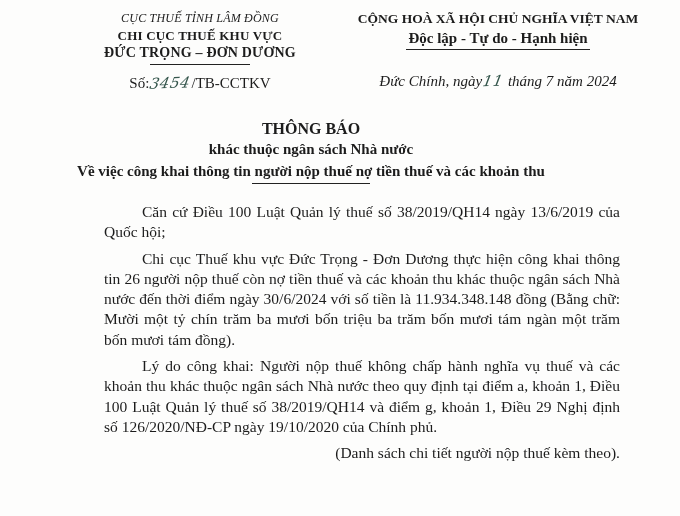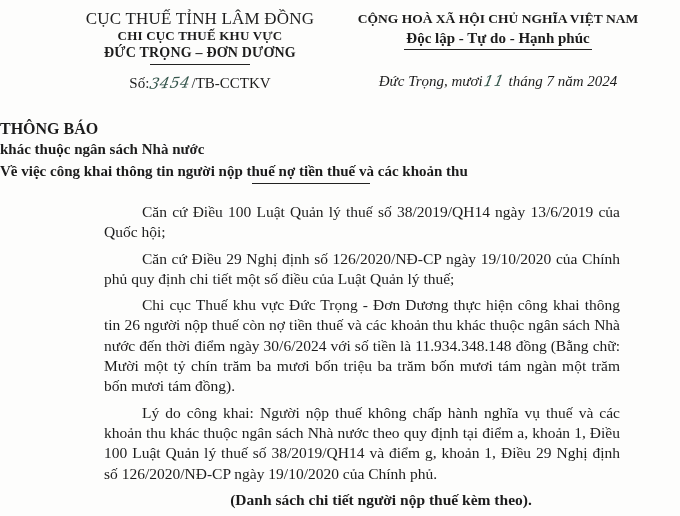--- a/index.html
+++ b/index.html
@@ -12,21 +12,21 @@
     position: relative;
     -webkit-font-smoothing: antialiased;
   }
   .page { position: absolute; inset: 0; }
 
   
   .header-left {
     position: absolute; top: 10px; left: 85px; width: 230px;
     text-align: center;
   }
-  .agency-parent { font-size: 17px; line-height: 17px; letter-spacing: 0.2px; }
+  .agency-parent { font-size: 12px; line-height: 17px; letter-spacing: 0.2px; font-style: italic; }
   .agency-name  { font-size: 13px; line-height: 17px; font-weight: bold; letter-spacing: 0.2px; }
   .agency-name.last { font-size: 14px; }
   .left-rule {
     width: 100px; border-top: 1.6px solid #222;
     margin: 3px auto 0;
   }
   .doc-number { margin-top: 9px; font-size: 15px; }
 
   .header-right {
     position: absolute; top: 10px; left: 348px; width: 300px;
@@ -46,69 +46,68 @@
     display: inline-block;
     font-family: "DejaVu Serif", serif;
     font-style: italic;
     color: #35564c;
     transform: skewX(-12deg) rotate(-2deg);
     letter-spacing: 0.5px;
     margin: 0 1px;
   }
 
   
-  .title-block { position: absolute; top: 119px; left: 0; width: 622px; text-align: left; }
+  .title-block { position: absolute; top: 119px; left: 0; width: 622px; text-align: center; }
   .doc-title { font-size: 16px; font-weight: bold; line-height: 20px; }
   .doc-subject { font-size: 15px; font-weight: bold; line-height: 20px; white-space: nowrap; }
   .doc-subject.first { margin-top: 2px; }
   .subject-rule { width: 118px; border-top: 1.8px solid #222; margin: 2px auto 0; }
 
   
   .body-text { position: absolute; top: 202px; left: 104px; right: 60px; }
   .body-text p {
     margin: 0 0 6px;
     font-size: 15.5px;
     line-height: 20.3px;
     text-indent: 38px;
     text-align: justify;
   }
-  .body-text p.no-justify { text-align: center; font-weight: bold; }
+  .body-text p.no-justify { text-align: right; }
 </style>
 </head>
 <body>
 
 <div class="page">
 
   <div class="header-left">
     <div class="agency-parent">CỤC THUẾ TỈNH LÂM ĐỒNG</div>
     <div class="agency-name">CHI CỤC THUẾ KHU VỰC</div>
     <div class="agency-name last">ĐỨC TRỌNG – ĐƠN DƯƠNG</div>
     <div class="left-rule"></div>
     <div class="doc-number">
       <span>Số:</span><span class="hand">3454</span><span>/TB-CCTKV</span>
     </div>
   </div>
 
   <div class="header-right">
     <div class="national-title">CỘNG HOÀ XÃ HỘI CHỦ NGHĨA VIỆT NAM</div>
-    <div><span class="motto">Độc lập - Tự do - Hạnh phúc</span></div>
+    <div><span class="motto">Độc lập - Tự do - Hạnh hiện</span></div>
     <div class="date-line">
-      <span>Đức Trọng, mươi</span><span class="hand">11</span>
+      <span>Đức Chính, ngày</span><span class="hand">11</span>
       <span>tháng 7 năm 2024</span>
     </div>
   </div>
 
   <div class="title-block">
     <div class="doc-title">THÔNG BÁO</div>
     <div class="doc-subject">khác thuộc ngân sách Nhà nước</div>
     <div class="doc-subject first">Về việc công khai thông tin người nộp thuế nợ tiền thuế và các khoản thu</div>
     <div class="subject-rule"></div>
   </div>
 
   <div class="body-text">
     <p>Căn cứ Điều 100 Luật Quản lý thuế số 38/2019/QH14 ngày 13/6/2019 của Quốc hội;</p>
-    <p>Căn cứ Điều 29 Nghị định số 126/2020/NĐ-CP ngày 19/10/2020 của Chính phủ quy định chi tiết một số điều của Luật Quản lý thuế;</p>
     <p>Chi cục Thuế khu vực Đức Trọng - Đơn Dương thực hiện công khai thông tin 26 người nộp thuế còn nợ tiền thuế và các khoản thu khác thuộc ngân sách Nhà nước đến thời điểm ngày 30/6/2024 với số tiền là 11.934.348.148 đồng (Bằng chữ: Mười một tỷ chín trăm ba mươi bốn triệu ba trăm bốn mươi tám ngàn một trăm bốn mươi tám đồng).</p>
     <p>Lý do công khai: Người nộp thuế không chấp hành nghĩa vụ thuế và các khoản thu khác thuộc ngân sách Nhà nước theo quy định tại điểm a, khoản 1, Điều 100 Luật Quản lý thuế số 38/2019/QH14 và điểm g, khoản 1, Điều 29 Nghị định số 126/2020/NĐ-CP ngày 19/10/2020 của Chính phủ.</p>
     <p class="no-justify">(Danh sách chi tiết người nộp thuế kèm theo).</p>
   </div>
 
 </div>
 
 </body></html>

